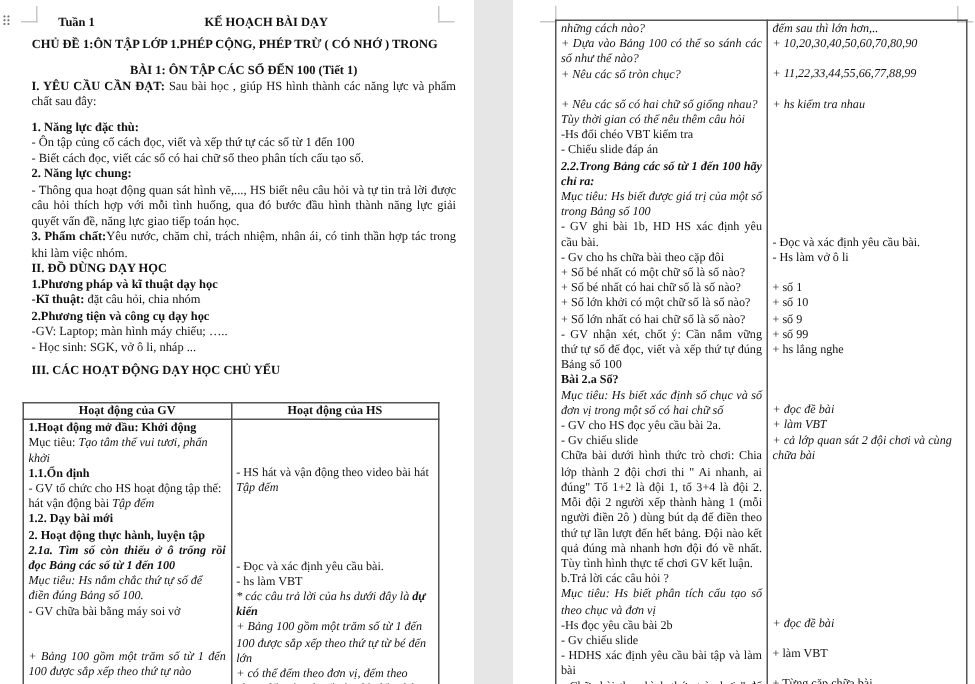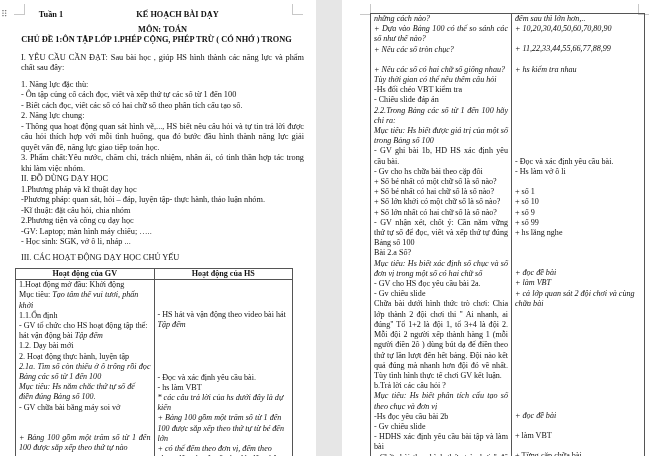--- a/index.html
+++ b/index.html
@@ -16,21 +16,21 @@
   }
   #page-left { left: 0; width: 316px; }
   #page-right { left: 342px; width: 308px; }
   .crop-mark { position: absolute; border-color: #c8c8c8; border-style: solid; width: 10px; height: 10px; }
   .move-handle { position: absolute; left: 1px; top: 12px; font-size: 9px; color: #777; line-height: 4px; letter-spacing: 0; }
   .content { position: absolute; left: 21px; top: 10px; width: 283px; font-size: 8.3px; line-height: 10.5px; }
   .hdr-row { display: flex; align-items: baseline; font-weight: bold; }
   .hdr-row .week { width: 60px; text-align: center; }
   .hdr-row .plan { flex: 1; text-align: center; padding-right: 30px; }
   .center { text-align: center; font-weight: bold; }
-  .b { font-weight: normal; }
+  .b { font-weight: bold; }
   .i { font-style: italic; }
   .just { text-align: justify; }
   p { margin: 0; }
   .gap { height: 6px; }
   table.act { border-collapse: collapse; width: 100%; font-size: 8.1px; line-height: 10.2px; table-layout: fixed; }
   table.act td, table.act th { border: 1px solid #555; vertical-align: top; padding: 0 3px; }
   table.act th { font-weight: bold; }
   #table-left { position: absolute; left: 15px; top: 268px; width: 278px; }
   #table-left td.c1 { width: 136px; }
   #table-right { position: absolute; left: 28px; top: 13px; width: 275px; }
@@ -46,38 +46,37 @@
   <div class="crop-mark" style="left:14px; top:4px; border-width:0 1px 1px 0;"></div>
   <div class="crop-mark" style="left:292px; top:4px; border-width:0 0 1px 1px;"></div>
   <div class="move-handle">⠿</div>
 
   <div class="content">
     <div class="hdr-row">
       <span class="week">Tuần 1</span>
       <span class="plan">KẾ HOẠCH BÀI DẠY</span>
     </div>
     <div style="height:4px"></div>
-    <p class="center">MÔN: TOÁN</p>
     <p class="center" style="white-space:nowrap; margin-left:-12px;">CHỦ ĐỀ 1:ÔN TẬP LỚP 1.PHÉP CỘNG, PHÉP TRỪ ( CÓ NHỚ ) TRONG</p>
     <div style="height:7px"></div>
+    <p class="center">BÀI 1: ÔN TẬP CÁC SỐ ĐẾN 100 (Tiết 1)</p>
     <p class="just">
       <span class="b">I. YÊU CẦU CẦN ĐẠT:</span><span> Sau bài học , giúp HS hình thành các năng lực và phẩm chất sau đây:</span>
     </p>
     <div class="gap"></div>
     <p class="b">1. Năng lực đặc thù:</p>
     <p>- Ôn tập củng cố cách đọc, viết và xếp thứ tự các số từ 1 đến 100</p>
     <p>- Biết cách đọc, viết các số có hai chữ số theo phân tích cấu tạo số.</p>
     <p class="b">2. Năng lực chung:</p>
     <p class="just">- Thông qua hoạt động quan sát hình vẽ,..., HS biết nêu câu hỏi và tự tin trả lời được câu hỏi thích hợp với mỗi tình huống, qua đó bước đầu hình thành năng lực giải quyết vấn đề, năng lực giao tiếp toán học.</p>
     <p class="just">
       <span class="b">3. Phẩm chất:</span><span>Yêu nước, chăm chỉ, trách nhiệm, nhân ái, có tinh thần hợp tác trong khi làm việc nhóm.</span>
     </p>
     <p class="b">II. ĐỒ DÙNG DẠY HỌC</p>
     <p class="b">1.Phương pháp và kĩ thuật dạy học</p>
-    <p><span class="b">-Phương pháp:</span><span> quan sát, hỏi – đáp, luyện tập- thực hành, thảo luận nhóm.</span></p>
     <p><span class="b">-Kĩ thuật:</span><span> đặt câu hỏi, chia nhóm</span></p>
     <p class="b">2.Phương tiện và công cụ dạy học</p>
     <p>-GV: Laptop; màn hình máy chiếu; …..</p>
     <p>- Học sinh: SGK, vở ô li, nháp ...</p>
     <div style="height:5px"></div>
     <p class="b">III. CÁC HOẠT ĐỘNG DẠY HỌC CHỦ YẾU</p>
   </div>
 
   <table class="act" id="table-left">
     <tbody>

